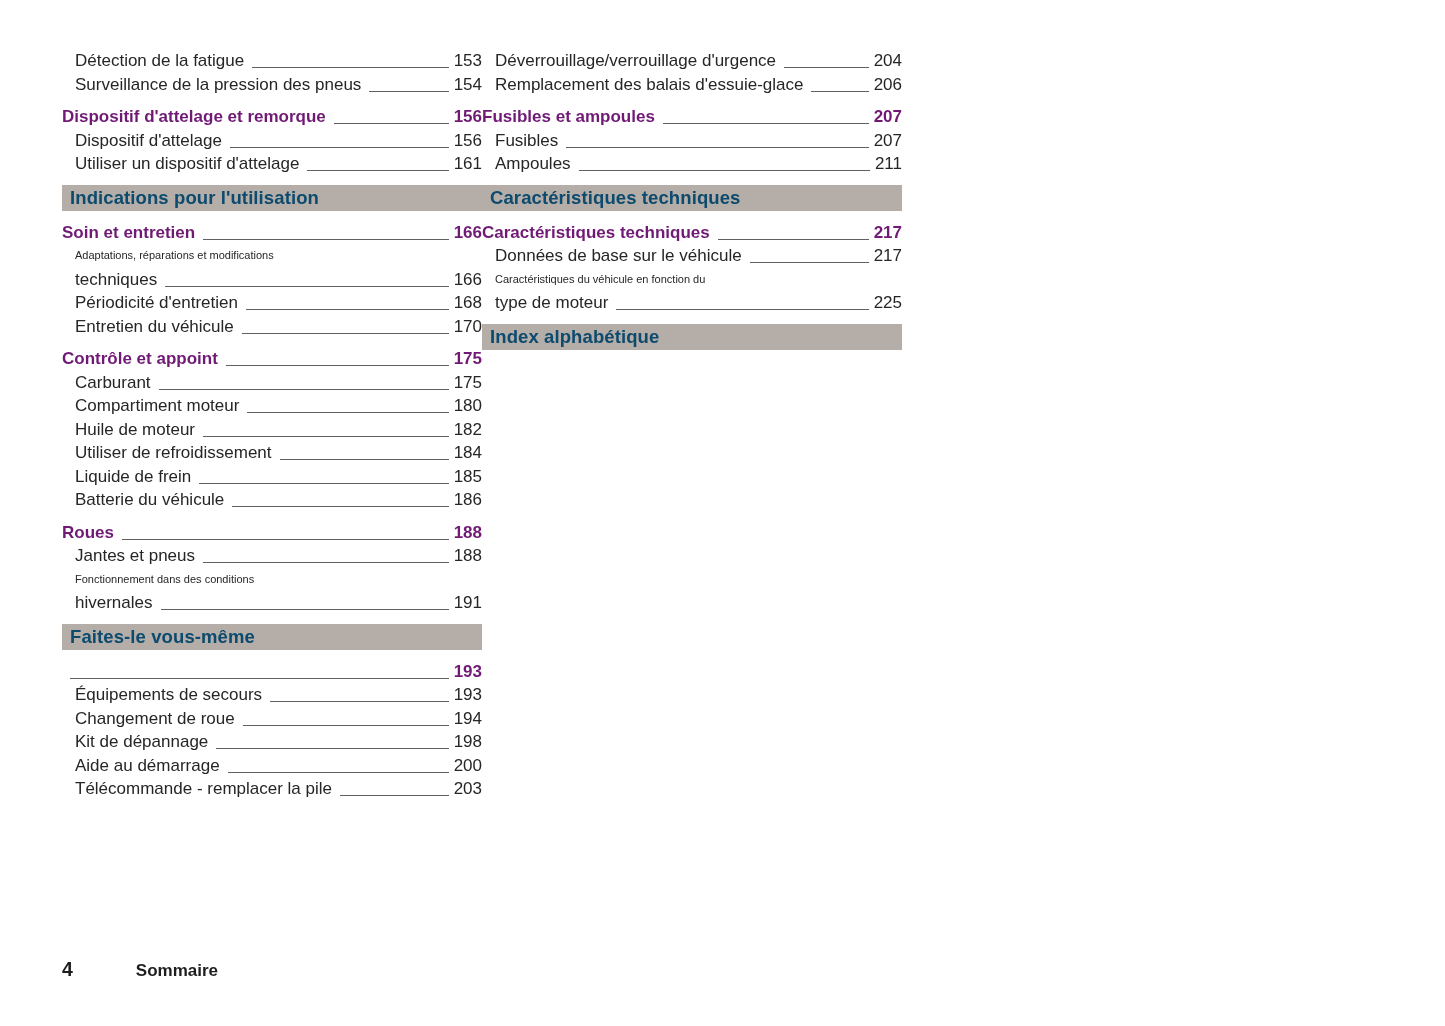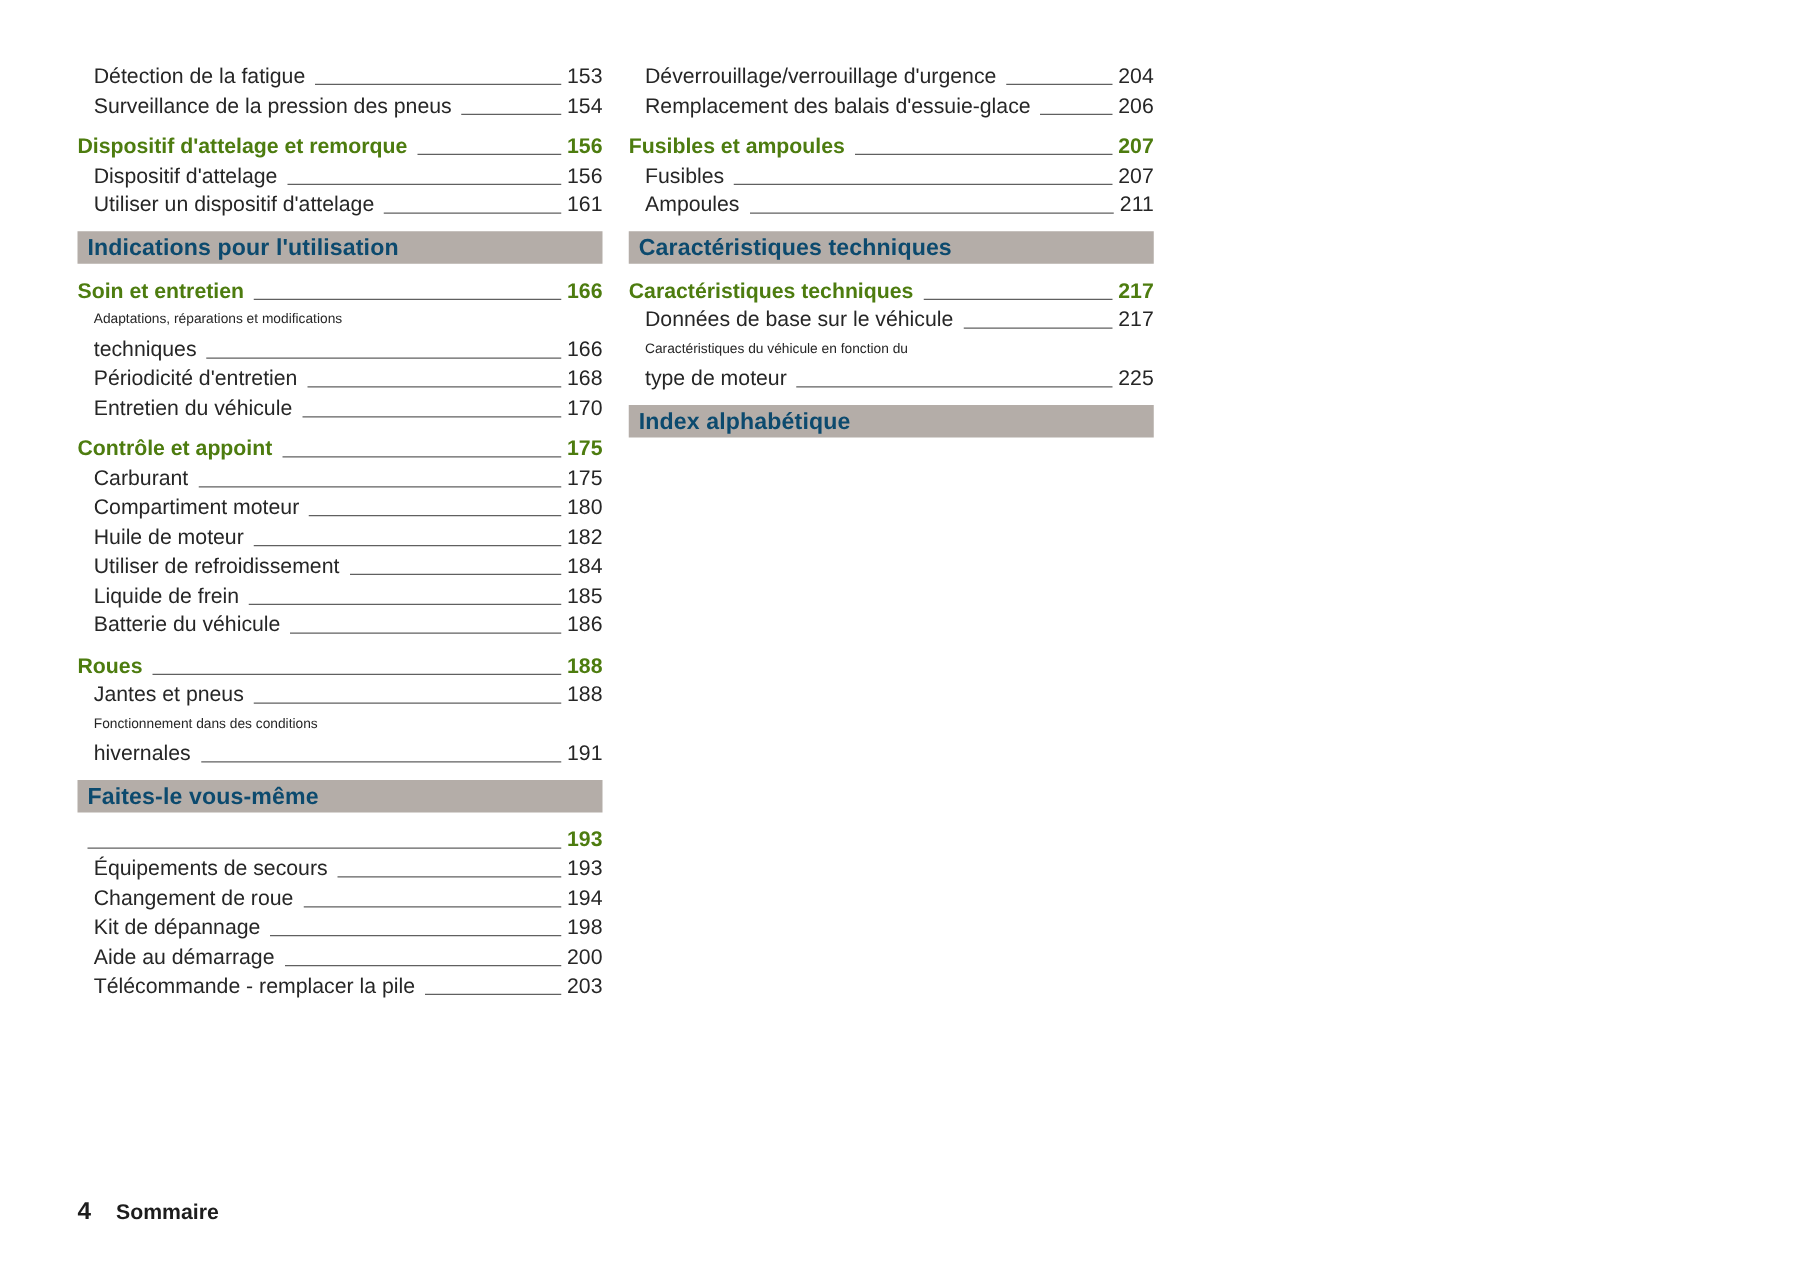--- a/index.html
+++ b/index.html
@@ -14,21 +14,20 @@
     font-family: "Liberation Sans", sans-serif;
     color: #262626;
     overflow: hidden;
   }
   .toc {
     position: absolute;
     left: 62px;
     top: 49px;
     width: 861px;
     display: flex;
-    gap: 21px;
   }
   .toc-col {
     width: 420px;
     flex: 0 0 420px;
   }
   .toc-block {
     margin-bottom: 9px;
   }
   .section-header {
     background: #b4ada8;
@@ -42,21 +41,21 @@
     letter-spacing: 0.1px;
   }
   .toc-row {
     display: flex;
     align-items: flex-start;
     font-size: 17px;
     line-height: 23.5px;
   }
   .toc-row.main {
     font-weight: bold;
-    color: #4d7c0f;
+    color: #701a75;
   }
   .toc-row.sub {
     padding-left: 13px;
   }
   .pre-line {
     font-size: 11px;
     line-height: 23.5px;
     padding-left: 13px;
     white-space: nowrap;
   }
@@ -80,21 +79,21 @@
     top: 958px;
     display: flex;
     align-items: baseline;
   }
   .footer-page {
     font-size: 19.5px;
     font-weight: bold;
     color: #1d1d1d;
   }
   .footer-label {
-    margin-left: 20px;
+    margin-left: 63px;
     font-size: 17px;
     font-weight: bold;
     color: #1d1d1d;
     text-align: center;
   }
 </style>
 </head>
 <body>
 
 <div class="toc" id="toc-root">

